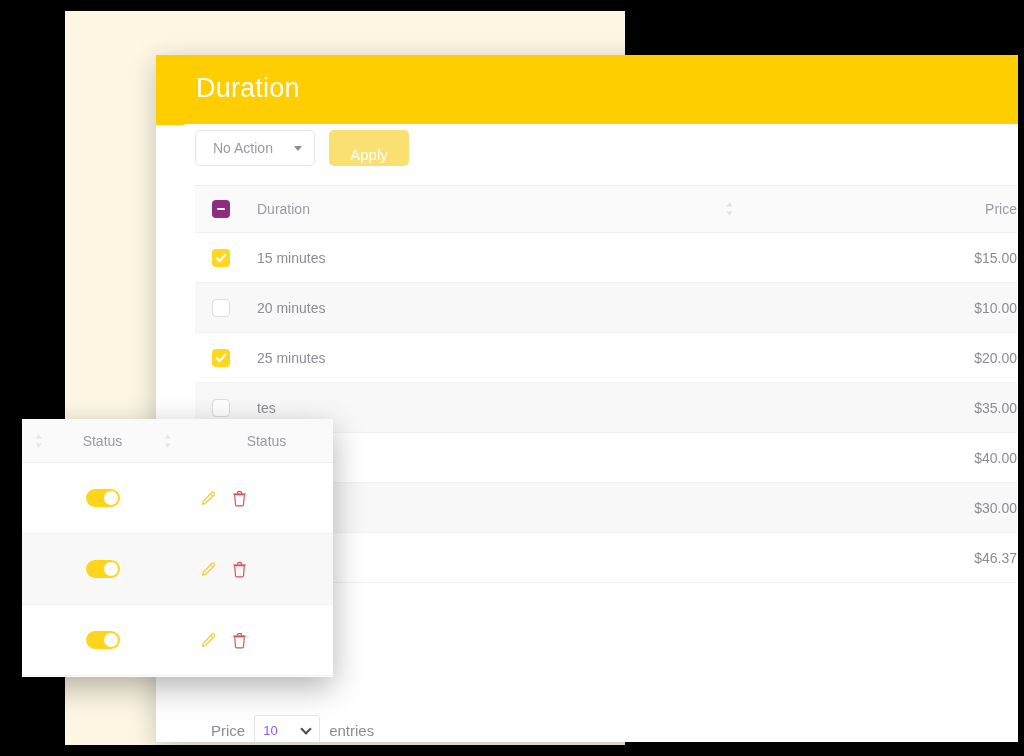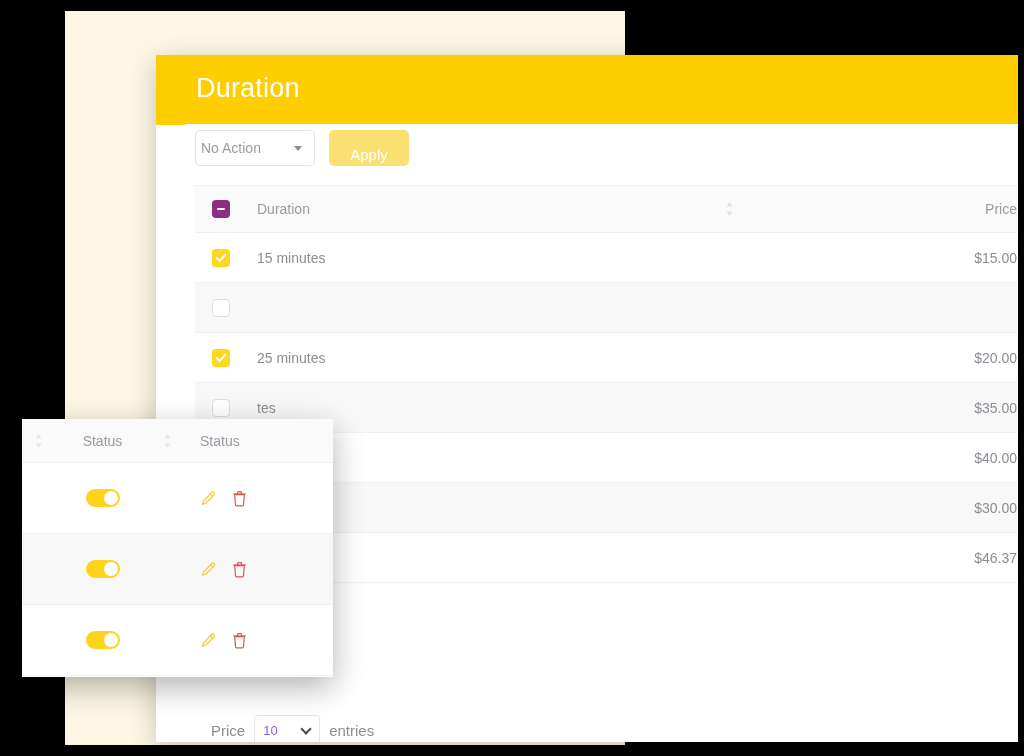--- a/index.html
+++ b/index.html
@@ -56,21 +56,21 @@
     left: 39px; top: 75px;
     display: flex; align-items: center;
     gap: 14px;
   }
   .select-box {
     width: 120px; height: 36px;
     border: 1px solid #E6E6E8;
     border-radius: 5px;
     background: #fff;
     display: flex; align-items: center;
-    padding: 0 5px;
+    padding: 0 17px;
     position: relative;
   }
   .select-box .sel-label {
     font-size: 14px; color: #9A9AA2;
   }
   .caret-down {
     position: absolute; right: 12px; top: 15px;
     width: 0; height: 0;
     border-left: 4.5px solid transparent;
     border-right: 4.5px solid transparent;
@@ -180,20 +180,21 @@
     background: #FFFFFF;
     overflow: hidden;
     box-shadow: 0 10px 30px rgba(0,0,0,0.30);
   }
   .fp-head {
     height: 44px;
     background: #FAFAFB;
     border-bottom: 1px solid #EEEEF1;
     display: flex; align-items: center;
     position: relative;
+    text-align: center;
   }
   .fp-row {
     height: 71px;
     display: flex; align-items: center;
     border-bottom: 1px solid #F1F1F3;
   }
   .fp-row.alt { background: #F8F8F9; }
   .fp-row.plain { background: #FFFFFF; }
   .fp-c1 { width: 32px; display: flex; justify-content: center; }
   .fp-c2 { width: 97px; display: flex; justify-content: center; }
@@ -277,21 +278,23 @@
               <span class="cb checked"></span>
             </div>
             <div class="c-dur"><span class="td-text">15 minutes</span></div>
             <div class="c-sort"></div>
             <div class="c-price"><span class="td-text">$15.00</span></div>
           </div>
           <div class="t-row alt">
             <div class="c-check">
               <span class="cb empty"></span>
             </div>
-            <div class="c-sort"></div>
+            <div class="c-dur"><span class="td-text">20 minutes</span></div>
+            <div class="c-sort"></div>
+            <div class="c-price"><span class="td-text">$10.00</span></div>
           </div>
           <div class="t-row plain">
             <div class="c-check">
               <span class="cb checked"></span>
             </div>
             <div class="c-dur"><span class="td-text">25 minutes</span></div>
             <div class="c-sort"></div>
             <div class="c-price"><span class="td-text">$20.00</span></div>
           </div>
           <div class="t-row alt">

